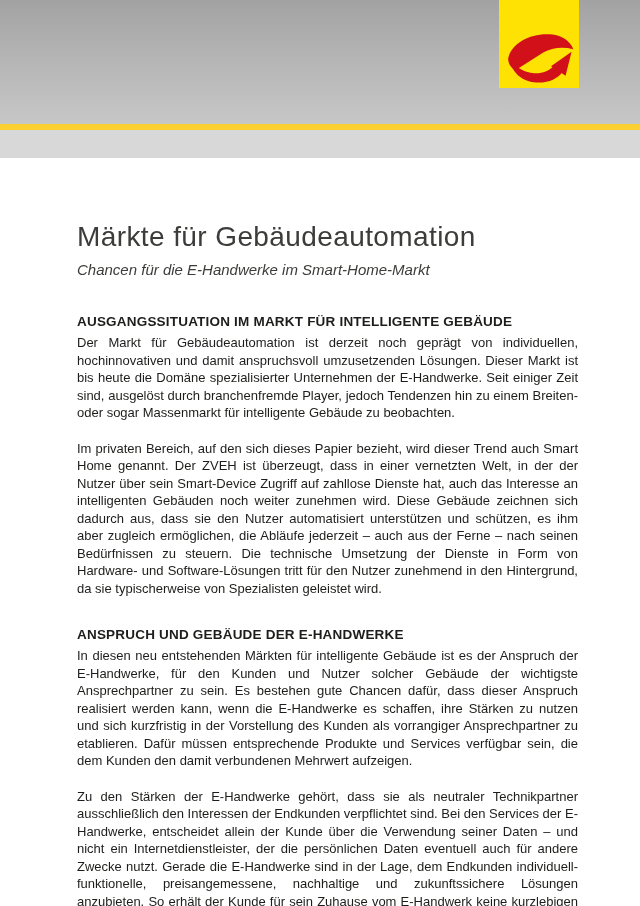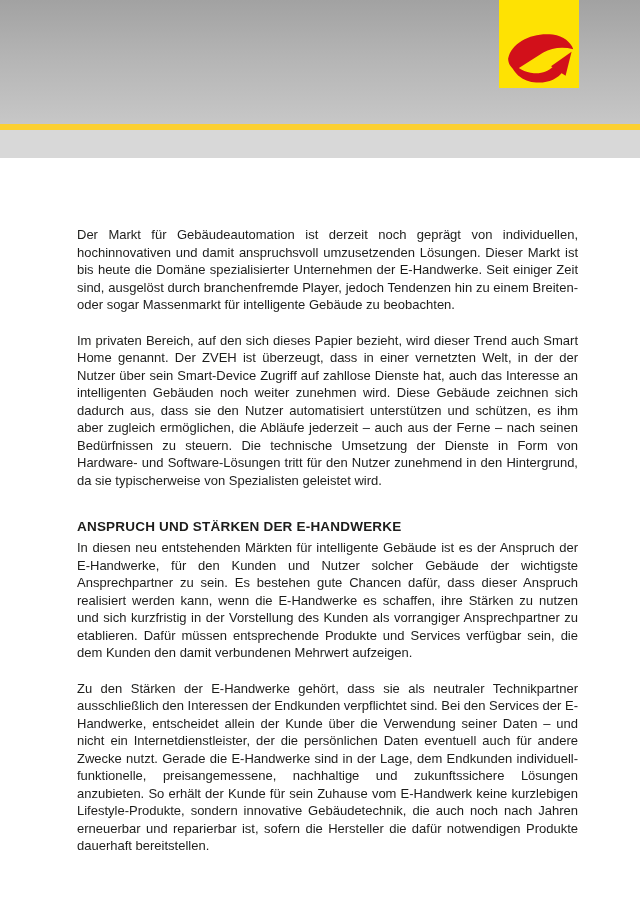--- a/index.html
+++ b/index.html
@@ -82,24 +82,27 @@
 
       <polygon points="56,43 80,26 73,54" fill="#d2101a"></polygon>
     </svg>
   </div>
 </header>
 
 <div class="accent-line"></div>
 <div class="subbar"></div>
 
 <main class="page">
+  <h1 class="doc-title">Märkte für Gebäudeautomation</h1>
+  <p class="doc-subtitle">Chancen für die E-Handwerke im Smart-Home-Markt</p>
 
   <section class="sec-1">
+    <h2 class="section-heading">AUSGANGSSITUATION IM MARKT FÜR INTELLIGENTE GEBÄUDE</h2>
     <p class="body-paragraph">Der Markt für Gebäudeautomation ist derzeit noch geprägt von individuellen, hochinnovativen und damit anspruchsvoll umzusetzenden Lösungen. Dieser Markt ist bis heute die Domäne spezialisierter Unternehmen der E-Handwerke. Seit einiger Zeit sind, ausgelöst durch branchenfremde Player, jedoch Tendenzen hin zu einem Breiten- oder sogar Massenmarkt für intelligente Gebäude zu beobachten.</p>
     <p class="body-paragraph">Im privaten Bereich, auf den sich dieses Papier bezieht, wird dieser Trend auch Smart Home genannt. Der ZVEH ist überzeugt, dass in einer vernetzten Welt, in der der Nutzer über sein Smart-Device Zugriff auf zahllose Dienste hat, auch das Interesse an intelligenten Gebäuden noch weiter zunehmen wird. Diese Gebäude zeichnen sich dadurch aus, dass sie den Nutzer automatisiert unterstützen und schützen, es ihm aber zugleich ermöglichen, die Abläufe jederzeit – auch aus der Ferne – nach seinen Bedürfnissen zu steuern. Die technische Umsetzung der Dienste in Form von Hardware- und Software-Lösungen tritt für den Nutzer zunehmend in den Hintergrund, da sie typischerweise von Spezialisten geleistet wird.</p>
   </section>
 
   <section class="sec-2">
-    <h2 class="section-heading">ANSPRUCH UND STÄRKEN DER E-HANDWERKE</h2>
+    <h2 class="section-heading">ANSPRUCH UND GEBÄUDE DER E-HANDWERKE</h2>
     <p class="body-paragraph">In diesen neu entstehenden Märkten für intelligente Gebäude ist es der Anspruch der E-Handwerke, für den Kunden und Nutzer solcher Gebäude der wichtigste Ansprechpartner zu sein. Es bestehen gute Chancen dafür, dass dieser Anspruch realisiert werden kann, wenn die E-Handwerke es schaffen, ihre Stärken zu nutzen und sich kurzfristig in der Vorstellung des Kunden als vorrangiger Ansprechpartner zu etablieren. Dafür müssen entsprechende Produkte und Services verfügbar sein, die dem Kunden den damit verbundenen Mehrwert aufzeigen.</p>
     <p class="body-paragraph">Zu den Stärken der E-Handwerke gehört, dass sie als neutraler Technikpartner ausschließlich den Interessen der Endkunden verpflichtet sind. Bei den Services der E-Handwerke, entscheidet allein der Kunde über die Verwendung seiner Daten – und nicht ein Internetdienstleister, der die persönlichen Daten eventuell auch für andere Zwecke nutzt. Gerade die E-Handwerke sind in der Lage, dem Endkunden individuell-funktionelle, preisangemessene, nachhaltige und zukunftssichere Lösungen anzubieten. So erhält der Kunde für sein Zuhause vom E-Handwerk keine kurzlebigen Lifestyle-Produkte, sondern innovative Gebäudetechnik, die auch noch nach Jahren erneuerbar und reparierbar ist, sofern die Hersteller die dafür notwendigen Produkte dauerhaft bereitstellen.</p>
   </section>
 </main>
 
 </body></html>

